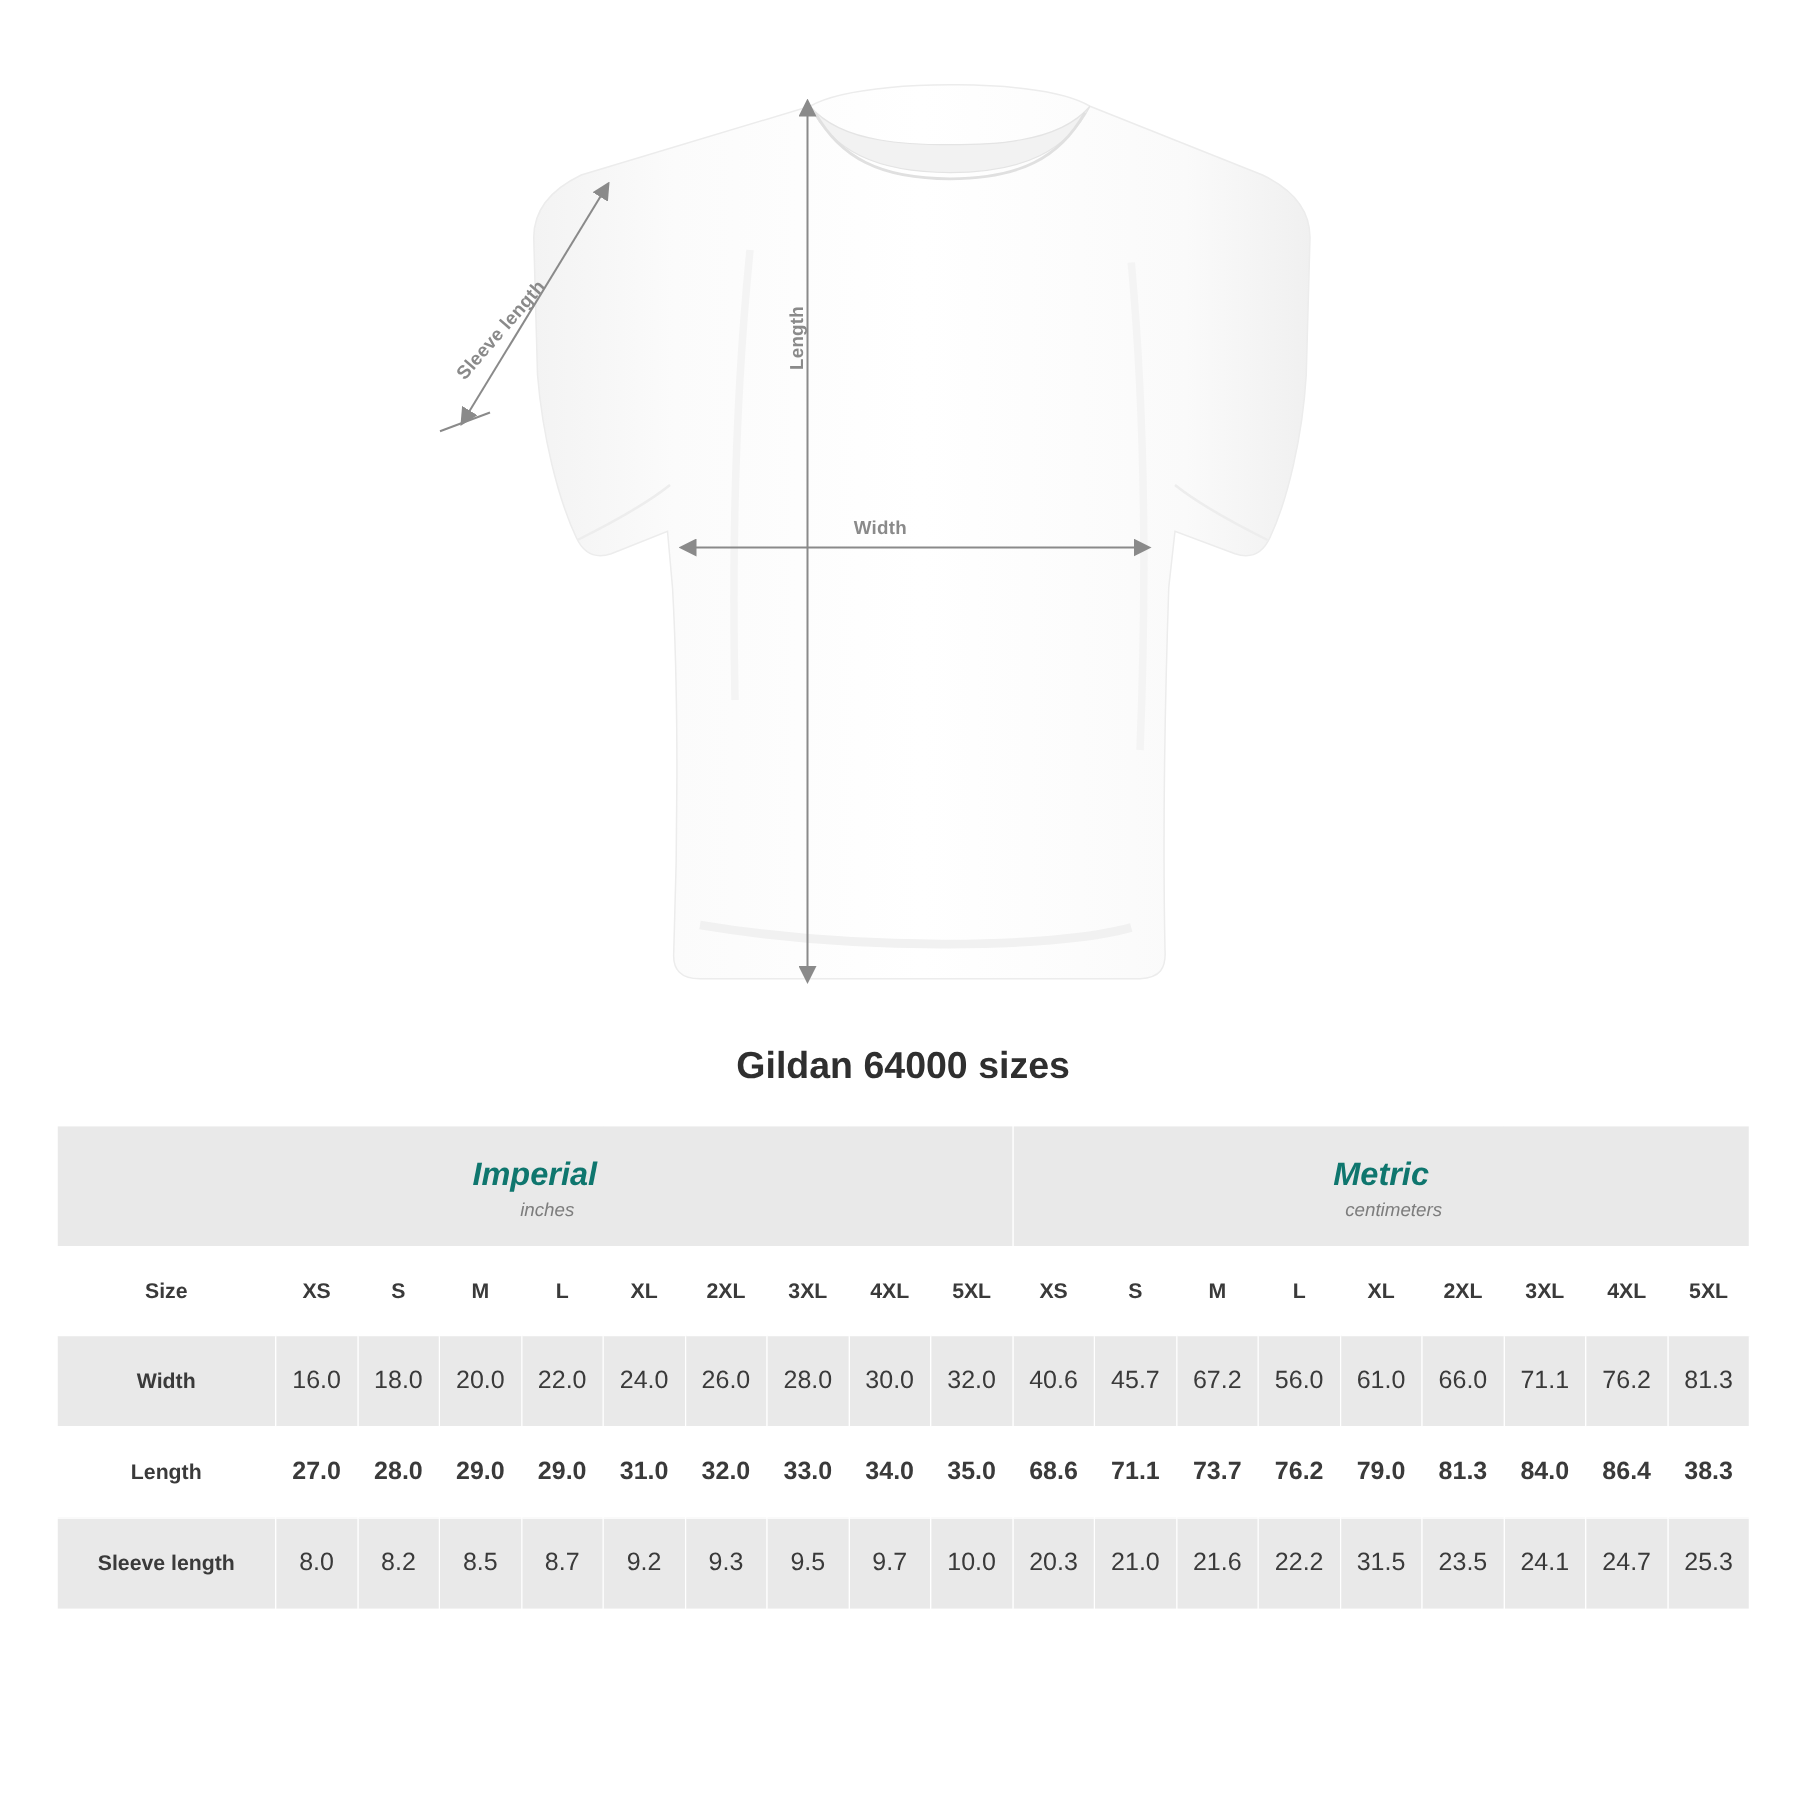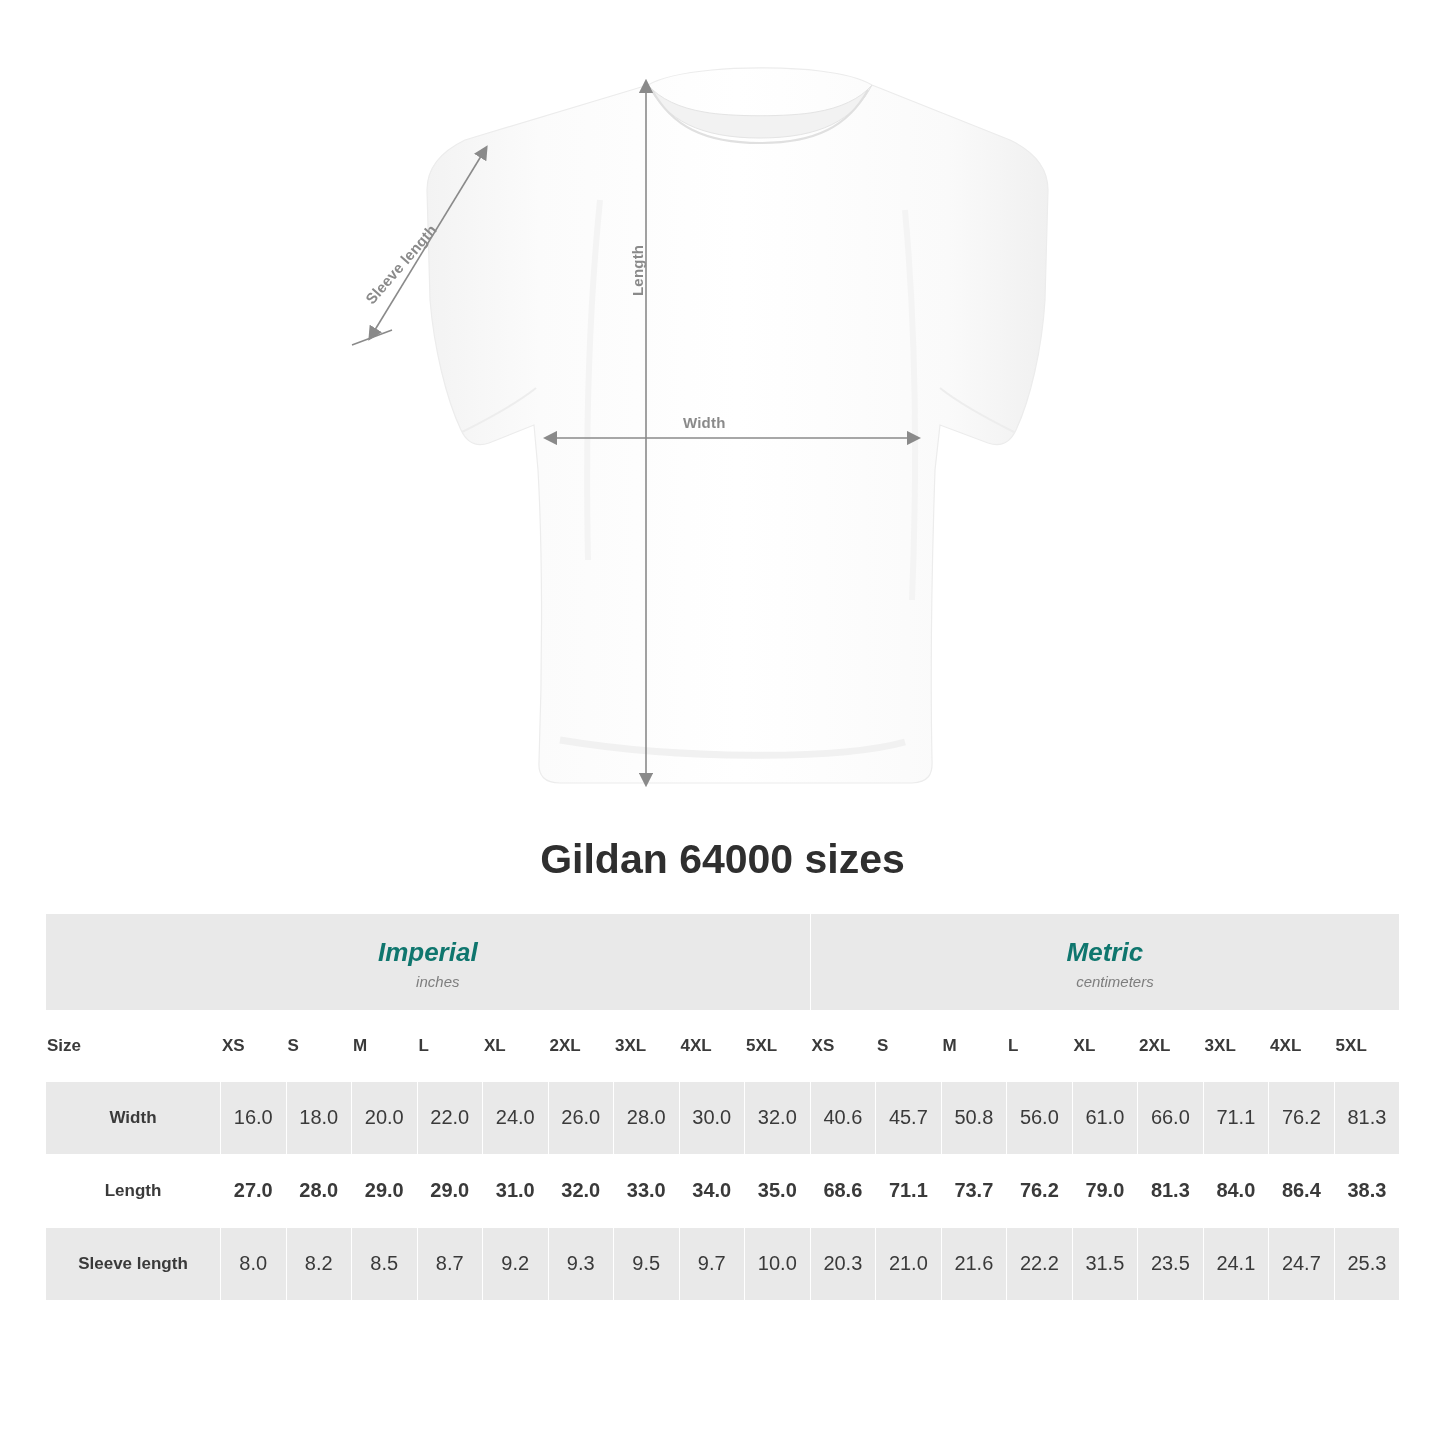--- a/index.html
+++ b/index.html
@@ -58,21 +58,21 @@
     transform: rotate(-49deg);
     transform-origin: left top;
   }
 
   
   .title-block {
     text-align: center;
     margin-top: 6px;
   }
   .chart-title {
-    font-size: 41px;
+    font-size: 30px;
     font-weight: bold;
     color: #2f2f2f;
     margin: 0 0 14px 0;
   }
   .chart-note {
     font-size: 17px;
     font-style: italic;
     color: #6d6d6d;
     margin: 0;
   }
@@ -108,20 +108,21 @@
   }
 
   table.size-table th,
   table.size-table td {
     border: 1px solid #ffffff;
   }
 
   tr.head-row td {
     background: #ffffff;
     height: 68px;
+    text-align: center;
     font-size: 17px;
     font-weight: bold;
     color: #3a3a3a;
   }
   tr.head-row td.rowlabel {
     font-size: 17px;
   }
 
   tr.data-row td {
     height: 70px;
@@ -283,21 +284,21 @@
           <td>18.0</td>
           <td>20.0</td>
           <td>22.0</td>
           <td>24.0</td>
           <td>26.0</td>
           <td>28.0</td>
           <td>30.0</td>
           <td>32.0</td>
           <td>40.6</td>
           <td>45.7</td>
-          <td>50.8</td>
+          <td>67.2</td>
           <td>56.0</td>
           <td>61.0</td>
           <td>66.0</td>
           <td>71.1</td>
           <td>76.2</td>
           <td>81.3</td>
         </tr>
 
         <tr class="data-row plain">
           <td class="rowlabel">Length</td>

